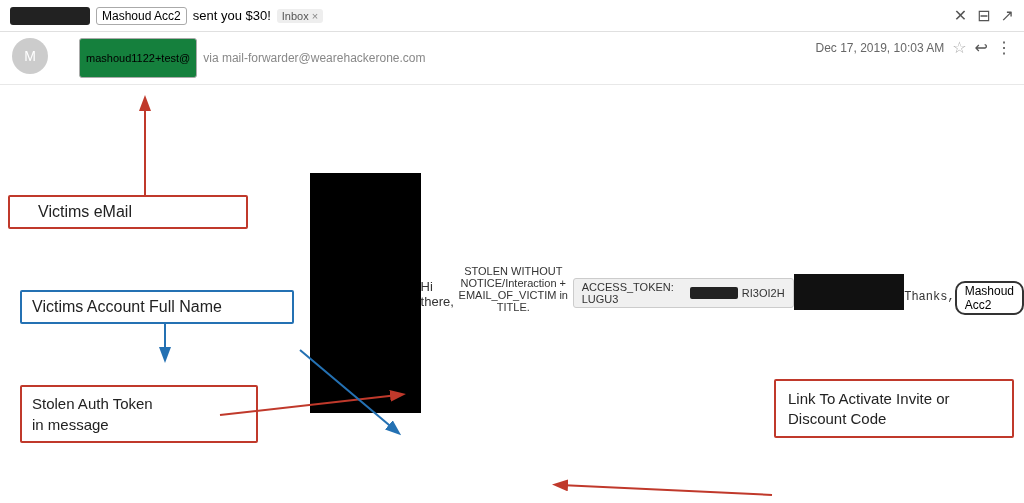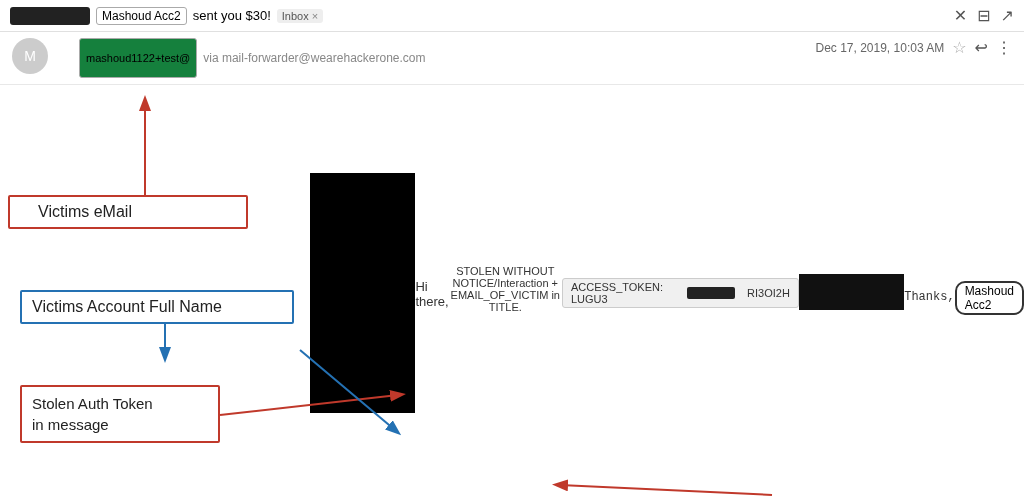--- a/index.html
+++ b/index.html
@@ -176,21 +176,21 @@
     .token-bar {
       background: #f0f0f0;
       border: 1px solid #ccc;
       border-radius: 3px;
       padding: 2px 8px;
       font-size: 11px;
       color: #333;
       margin-bottom: 8px;
       display: flex;
       align-items: center;
-      gap: 12px;
+      gap: 4px;
     }
     .token-redacted {
       background: #222;
       width: 60px;
       height: 12px;
       display: inline-block;
       vertical-align: middle;
       border-radius: 2px;
     }
 
@@ -327,21 +327,21 @@
 
       <line x1="145" y1="110" x2="145" y2="18" stroke="#c0392b" stroke-width="2" marker-end="url(#arrowhead-red)"></line>
 
       <line x1="165" y1="218" x2="165" y2="270" stroke="#2471b3" stroke-width="2" marker-end="url(#arrowhead-blue)"></line>
     </svg>
 
     <div class="ann-box" style="left:8px; top:110px; width:240px;padding-left:28px;">Victims eMail</div>
 
     <div class="ann-box ann-box-blue" style="left:20px; top:205px; width:274px;">Victims Account Full Name</div>
 
-    <div class="ann-box" style="left:20px; top:300px; width:200px; font-size:15px; line-height:1.4;">Stolen Auth Token<br>in message</div>
+    <div class="ann-box" style="left:20px; top:300px; width:238px; font-size:15px; line-height:1.4;">Stolen Auth Token<br>in message</div>
 
   </div>
 
   <div class="email-body">
 
     <div class="black-image"></div>
 
     <div class="email-text">Hi there,</div>
 
     <div class="stolen-notice">STOLEN WITHOUT NOTICE/Interaction + EMAIL_OF_VICTIM in TITLE.</div>
@@ -353,20 +353,22 @@
     </div>
 
     <div class="black-bar"></div>
 
 
     <div class="thanks-text">Thanks,</div>
     <div class="mashoud-tag">Mashoud Acc2</div>
 
   </div>
 
+  <div class="right-annotation">Link To Activate Invite or
+Discount Code</div>
 
   <svg style="position:absolute;top:0;left:0;width:100%;height:100%;pointer-events:none;">
     <defs>
       <marker id="arr-red" markerWidth="8" markerHeight="6" refX="4" refY="3" orient="auto">
         <polygon points="0 0, 8 3, 0 6" fill="#c0392b"></polygon>
       </marker>
       <marker id="arr-red-left" markerWidth="8" markerHeight="6" refX="4" refY="3" orient="auto-start-reverse">
         <polygon points="0 0, 8 3, 0 6" fill="#c0392b"></polygon>
       </marker>
       <marker id="arr-blue" markerWidth="8" markerHeight="6" refX="4" refY="3" orient="auto">

